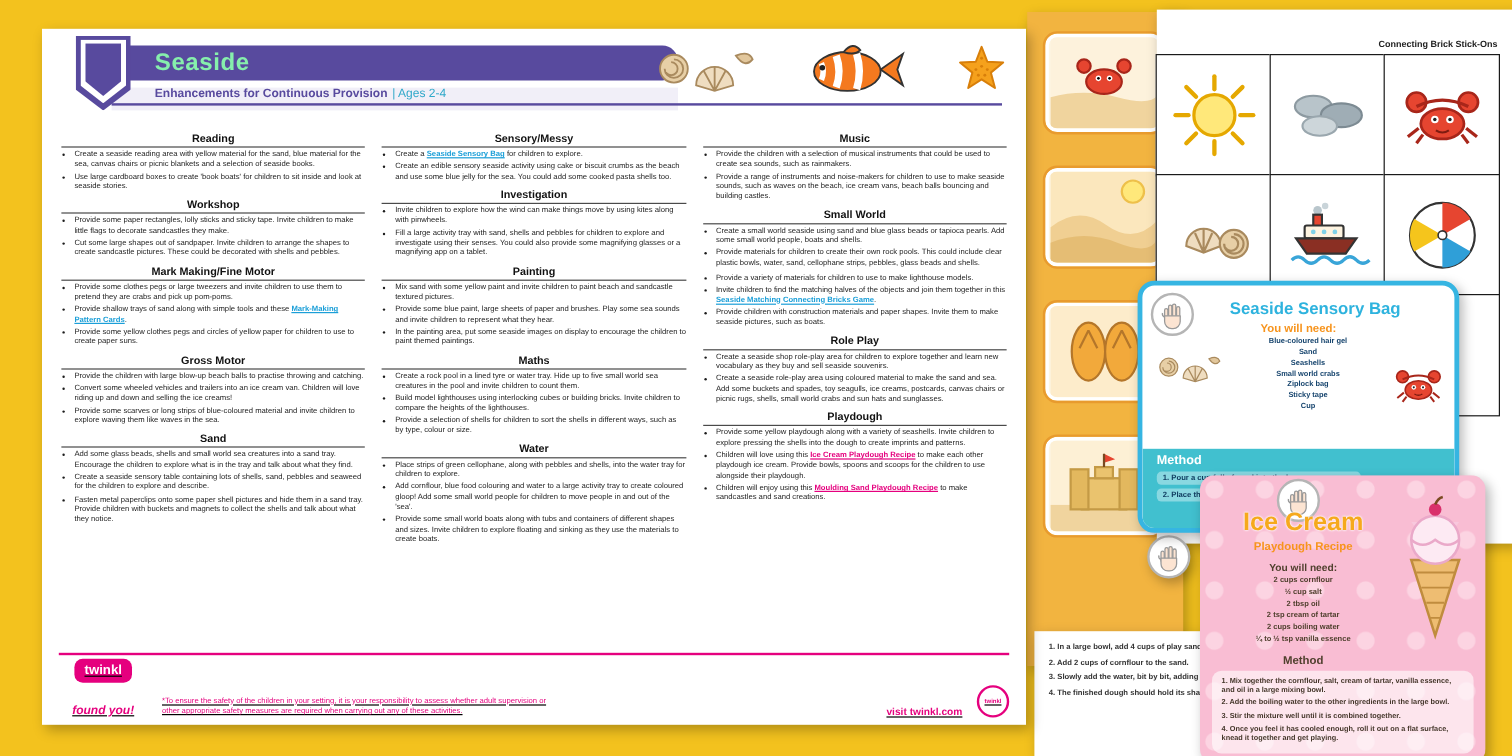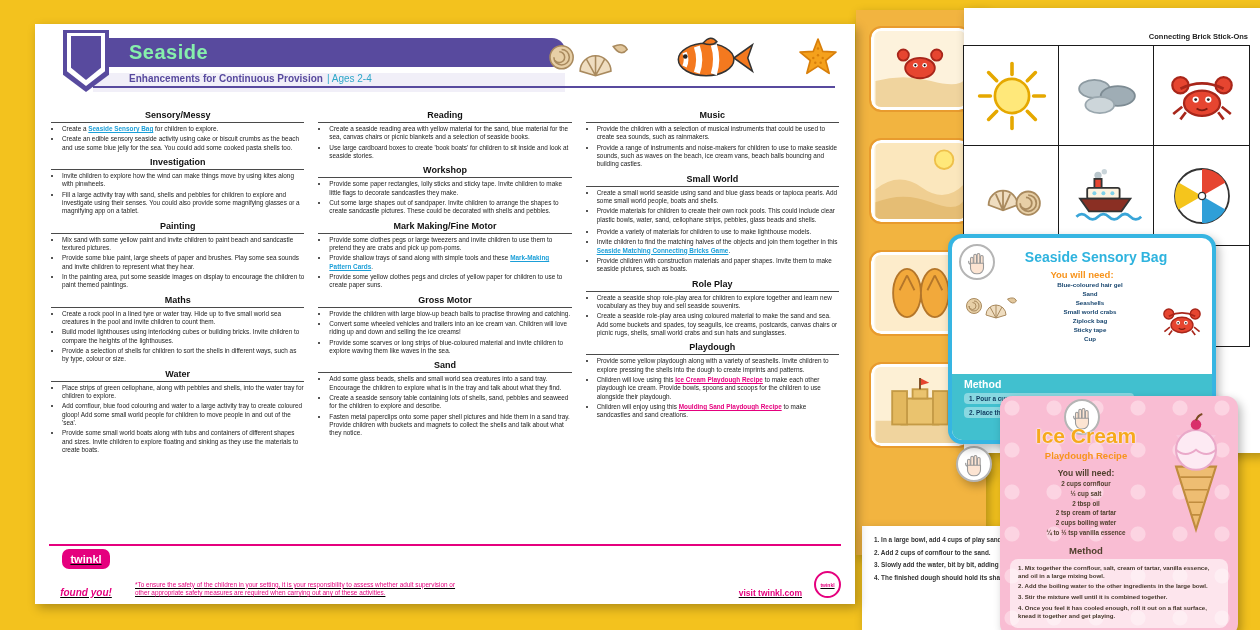--- a/index.html
+++ b/index.html
@@ -148,20 +148,50 @@
               <circle cx="47" cy="40" r="1.8"></circle>
               <circle cx="36" cy="47" r="1.8"></circle>
               <circle cx="44" cy="47" r="1.8"></circle>
             </g>
           </svg>
         </div>
       </div>
   </div>
   <div class="doc-columns">
       <div class="col">
+        <div class="sec-title">Reading</div>
+        <ul class="bullets">
+          <li>Create a seaside reading area with yellow material for the sand, blue material for the sea, canvas chairs or picnic blankets and a selection of seaside books.</li>
+          <li>Use large cardboard boxes to create 'book boats' for children to sit inside and look at seaside stories.</li>
+        </ul>
+        <div class="sec-title">Workshop</div>
+        <ul class="bullets">
+          <li>Provide some paper rectangles, lolly sticks and sticky tape. Invite children to make little flags to decorate sandcastles they make.</li>
+          <li>Cut some large shapes out of sandpaper. Invite children to arrange the shapes to create sandcastle pictures. These could be decorated with shells and pebbles.</li>
+        </ul>
+        <div class="sec-title">Mark Making/Fine Motor</div>
+        <ul class="bullets">
+          <li>Provide some clothes pegs or large tweezers and invite children to use them to pretend they are crabs and pick up pom-poms.</li>
+          <li>Provide shallow trays of sand along with simple tools and these <span class="tlink">Mark-Making Pattern Cards</span>.</li>
+          <li>Provide some yellow clothes pegs and circles of yellow paper for children to use to create paper suns.</li>
+        </ul>
+        <div class="sec-title">Gross Motor</div>
+        <ul class="bullets">
+          <li>Provide the children with large blow-up beach balls to practise throwing and catching.</li>
+          <li>Convert some wheeled vehicles and trailers into an ice cream van. Children will love riding up and down and selling the ice creams!</li>
+          <li>Provide some scarves or long strips of blue-coloured material and invite children to explore waving them like waves in the sea.</li>
+        </ul>
+        <div class="sec-title">Sand</div>
+        <ul class="bullets">
+          <li>Add some glass beads, shells and small world sea creatures into a sand tray. Encourage the children to explore what is in the tray and talk about what they find.</li>
+          <li>Create a seaside sensory table containing lots of shells, sand, pebbles and seaweed for the children to explore and describe.</li>
+          <li>Fasten metal paperclips onto some paper shell pictures and hide them in a sand tray. Provide children with buckets and magnets to collect the shells and talk about what they notice.</li>
+        </ul>
+      </div>
+      <div class="col">
         <div class="sec-title">Sensory/Messy</div>
         <ul class="bullets">
           <li>Create a <span class="tlink">Seaside Sensory Bag</span> for children to explore.</li>
           <li>Create an edible sensory seaside activity using cake or biscuit crumbs as the beach and use some blue jelly for the sea. You could add some cooked pasta shells too.</li>
         </ul>
         <div class="sec-title">Investigation</div>
         <ul class="bullets">
           <li>Invite children to explore how the wind can make things move by using kites along with pinwheels.</li>
           <li>Fill a large activity tray with sand, shells and pebbles for children to explore and investigate using their senses. You could also provide some magnifying glasses or a magnifying app on a tablet.</li>
         </ul>
@@ -175,50 +205,20 @@
         <ul class="bullets">
           <li>Create a rock pool in a lined tyre or water tray. Hide up to five small world sea creatures in the pool and invite children to count them.</li>
           <li>Build model lighthouses using interlocking cubes or building bricks. Invite children to compare the heights of the lighthouses.</li>
           <li>Provide a selection of shells for children to sort the shells in different ways, such as by type, colour or size.</li>
         </ul>
         <div class="sec-title">Water</div>
         <ul class="bullets">
           <li>Place strips of green cellophane, along with pebbles and shells, into the water tray for children to explore.</li>
           <li>Add cornflour, blue food colouring and water to a large activity tray to create coloured gloop! Add some small world people for children to move people in and out of the 'sea'.</li>
           <li>Provide some small world boats along with tubs and containers of different shapes and sizes. Invite children to explore floating and sinking as they use the materials to create boats.</li>
-        </ul>
-      </div>
-      <div class="col">
-        <div class="sec-title">Reading</div>
-        <ul class="bullets">
-          <li>Create a seaside reading area with yellow material for the sand, blue material for the sea, canvas chairs or picnic blankets and a selection of seaside books.</li>
-          <li>Use large cardboard boxes to create 'book boats' for children to sit inside and look at seaside stories.</li>
-        </ul>
-        <div class="sec-title">Workshop</div>
-        <ul class="bullets">
-          <li>Provide some paper rectangles, lolly sticks and sticky tape. Invite children to make little flags to decorate sandcastles they make.</li>
-          <li>Cut some large shapes out of sandpaper. Invite children to arrange the shapes to create sandcastle pictures. These could be decorated with shells and pebbles.</li>
-        </ul>
-        <div class="sec-title">Mark Making/Fine Motor</div>
-        <ul class="bullets">
-          <li>Provide some clothes pegs or large tweezers and invite children to use them to pretend they are crabs and pick up pom-poms.</li>
-          <li>Provide shallow trays of sand along with simple tools and these <span class="tlink">Mark-Making Pattern Cards</span>.</li>
-          <li>Provide some yellow clothes pegs and circles of yellow paper for children to use to create paper suns.</li>
-        </ul>
-        <div class="sec-title">Gross Motor</div>
-        <ul class="bullets">
-          <li>Provide the children with large blow-up beach balls to practise throwing and catching.</li>
-          <li>Convert some wheeled vehicles and trailers into an ice cream van. Children will love riding up and down and selling the ice creams!</li>
-          <li>Provide some scarves or long strips of blue-coloured material and invite children to explore waving them like waves in the sea.</li>
-        </ul>
-        <div class="sec-title">Sand</div>
-        <ul class="bullets">
-          <li>Add some glass beads, shells and small world sea creatures into a sand tray. Encourage the children to explore what is in the tray and talk about what they find.</li>
-          <li>Create a seaside sensory table containing lots of shells, sand, pebbles and seaweed for the children to explore and describe.</li>
-          <li>Fasten metal paperclips onto some paper shell pictures and hide them in a sand tray. Provide children with buckets and magnets to collect the shells and talk about what they notice.</li>
         </ul>
       </div>
       <div class="col">
         <div class="sec-title">Music</div>
         <ul class="bullets">
           <li>Provide the children with a selection of musical instruments that could be used to create sea sounds, such as rainmakers.</li>
           <li>Provide a range of instruments and noise-makers for children to use to make seaside sounds, such as waves on the beach, ice cream vans, beach balls bouncing and building castles.</li>
         </ul>
         <div class="sec-title">Small World</div>
         <ul class="bullets">

